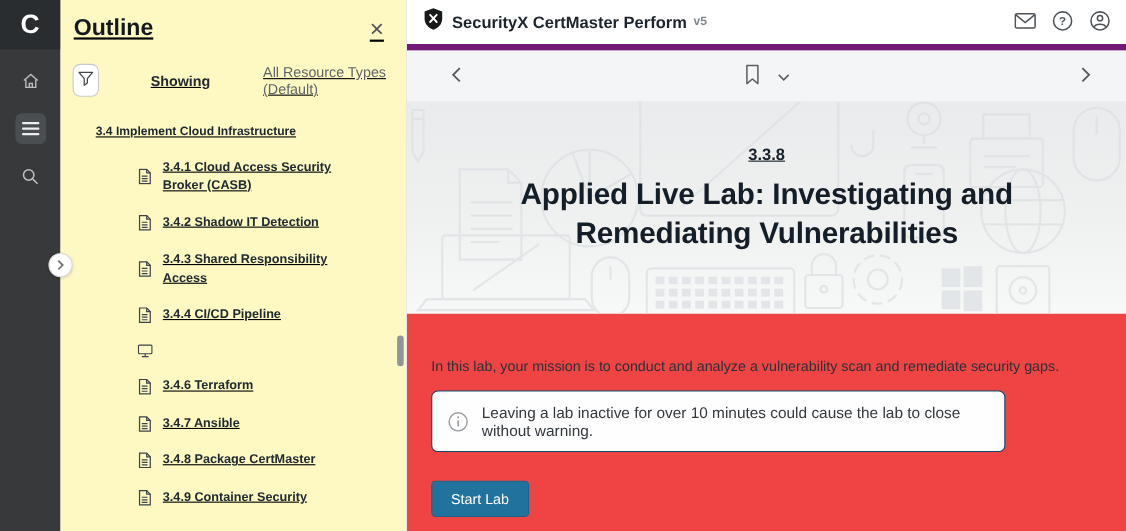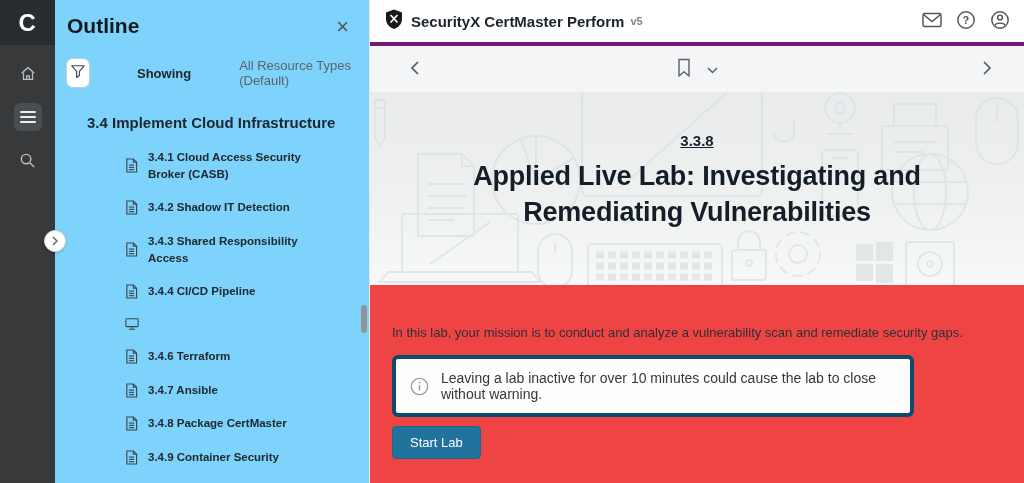--- a/index.html
+++ b/index.html
@@ -10,46 +10,46 @@
   
   .rail { width:55px; background:#37393b; display:flex; flex-direction:column; align-items:center; flex-shrink:0; }
   .rail-logo { width:55px; height:45px; background:#2a2d2f; color:#fff; display:flex; align-items:center; justify-content:center;
                font-size:24px; font-weight:700; letter-spacing:.5px; }
   .rail-btn { width:28px; height:28px; margin-top:15px; border:none; background:transparent; border-radius:6px;
               display:flex; align-items:center; justify-content:center; cursor:pointer; color:#bcbfc1; }
   .rail-btn.active { background:#4b4e51; color:#ecedee; }
   .rail-btn svg { display:block; }
 
   
-  .panel { width:315px; background:#7dd3fc; border-right:1px solid #e6e8ea; position:relative; flex-shrink:0; padding:14px 0 0 0; }
+  .panel { width:315px; background:#fef9c3; border-right:1px solid #e6e8ea; position:relative; flex-shrink:0; padding:14px 0 0 0;text-decoration:underline; }
   .panel-head { display:flex; align-items:flex-start; justify-content:space-between; padding:0 18px 0 12px; }
   .panel-title { font-size:21px; font-weight:700; color:#15191d; }
   .panel-close { background:none; border:none; cursor:pointer; font-size:22px; line-height:1; color:#4f555a; padding:2px; }
   .filter-row { display:flex; align-items:center; margin:18px 0 0 11px;gap:38px; }
   .filter-btn { width:30px; height:30px; background:#fff; border:1px solid #c7cacd; border-radius:7px; cursor:pointer;
                 display:flex; align-items:center; justify-content:center; color:#41474c; }
   .showing { font-size:13px; font-weight:700; color:#23282d; margin-left:9px; }
   .filter-val { font-size:13px; color:#5d6469; margin-left:10px; }
 
   .o-list { margin-top:26px; padding-left:32px; }
-  .o-section { font-size:15px; font-weight:700; color:#1d262e; margin-bottom:18px; cursor:pointer; }
+  .o-section { font-size:11px; font-weight:700; color:#1d262e; margin-bottom:18px; cursor:pointer; }
   .o-item { display:flex; align-items:center; margin-bottom:17px; cursor:pointer; padding-left:38px; }
   .o-item .o-ic { flex-shrink:0; width:14px; margin-right:9px; color:#3c444a; display:flex; }
   .o-item .o-label { font-size:11.5px; font-weight:700; color:#20292f; line-height:1.45; max-width:182px; }
 
   .scroll-thumb { position:absolute; right:2px; top:305px; width:6px; height:28px; background:#8f9599; border-radius:3px; cursor:pointer; }
 
   
   .edge-btn { position:absolute; left:44px; top:230px; width:22px; height:22px; border-radius:50%;
               background:#fff; border:1px solid #d9dbdd; box-shadow:0 1px 3px rgba(0,0,0,.18);
               display:flex; align-items:center; justify-content:center; color:#6a7075; cursor:pointer; z-index:5; }
 
   
   .main { flex:1; display:flex; flex-direction:column; min-width:0; }
-  .top-header { height:46px; background:#fff; border-bottom:4px solid #701a75; display:flex; align-items:center; padding:0 14px 0 15px; flex-shrink:0;justify-content:flex-end; }
+  .top-header { height:46px; background:#fff; border-bottom:6px solid #701a75; display:flex; align-items:center; padding:0 14px 0 15px; flex-shrink:0;justify-content:flex-end; }
   .brand { display:flex; align-items:center; }
   .app-title { font-size:15px; font-weight:700; color:#1b242c; margin-left:8px; }
   .app-version { font-size:11px; font-weight:700; color:#7d8destro; color:#7e868c; margin-left:6px; }
   .head-actions { margin-left:auto; display:flex; align-items:center; gap:14px; }
   .icon-btn { background:none; border:none; cursor:pointer; color:#4d5357; display:flex; padding:0; }
 
   .navbar { height:46px; background:#f4f5f7; position:relative; display:flex; align-items:center; justify-content:center; flex-shrink:0; }
   .nav-arrow { position:absolute; top:0; height:46px; width:46px; background:none; border:none; cursor:pointer; color:#555b60;
                display:flex; align-items:center; justify-content:center; }
   .nav-arrow.prev { left:22px; } .nav-arrow.next { right:14px; }
@@ -57,25 +57,25 @@
   .bm-btn, .bm-caret { background:none; border:none; cursor:pointer; color:#5a6065; display:flex; padding:0; }
 
   .banner { position:relative; height:193px; background:linear-gradient(180deg,#e9ebec 0%,#eff1f1 55%,#f7f8f8 100%); overflow:hidden; flex-shrink:0; }
   .banner svg.pattern { position:absolute; inset:0; }
   .banner-text { position:relative; text-align:center; padding-top:40px; }
   .lesson-number { font-size:15px; font-weight:700; color:#17212b;text-decoration:underline; }
   .lesson-title { font-size:27px; font-weight:700; color:#141e28; line-height:1.35; margin:9px auto 0; max-width:600px; letter-spacing:-.2px; }
 
   .content { background:#ef4444; flex:1; padding:40px 24px 0 22px; }
   .intro { font-size:13px; color:#2b3136; }
-  .notice { margin-top:15px; width:522px; border:4px solid #0c4a6e; border-radius:6px; background:#fefefe;
+  .notice { margin-top:15px; width:522px; border:1px solid #0c4a6e; border-radius:6px; background:#fefefe;
             display:flex; align-items:center; padding:11px 16px 11px 14px; }
   .notice-ic { flex-shrink:0; margin-right:12px; display:flex; }
   .notice-text { font-size:14px; color:#33383d; }
-  .start-btn { margin-top:9px; background:#21739e; border:1px solid #1c648b; color:#fff; font-size:13px;
+  .start-btn { margin-top:26px; background:#21739e; border:1px solid #1c648b; color:#fff; font-size:13px;
                font-family:"Liberation Sans",sans-serif; padding:8px 17px; border-radius:4px; cursor:pointer; }
 </style>
 </head>
 <body>
 
 <div class="app">
 
   <div class="rail">
     <div class="rail-logo">C</div>
     <button class="rail-btn">

